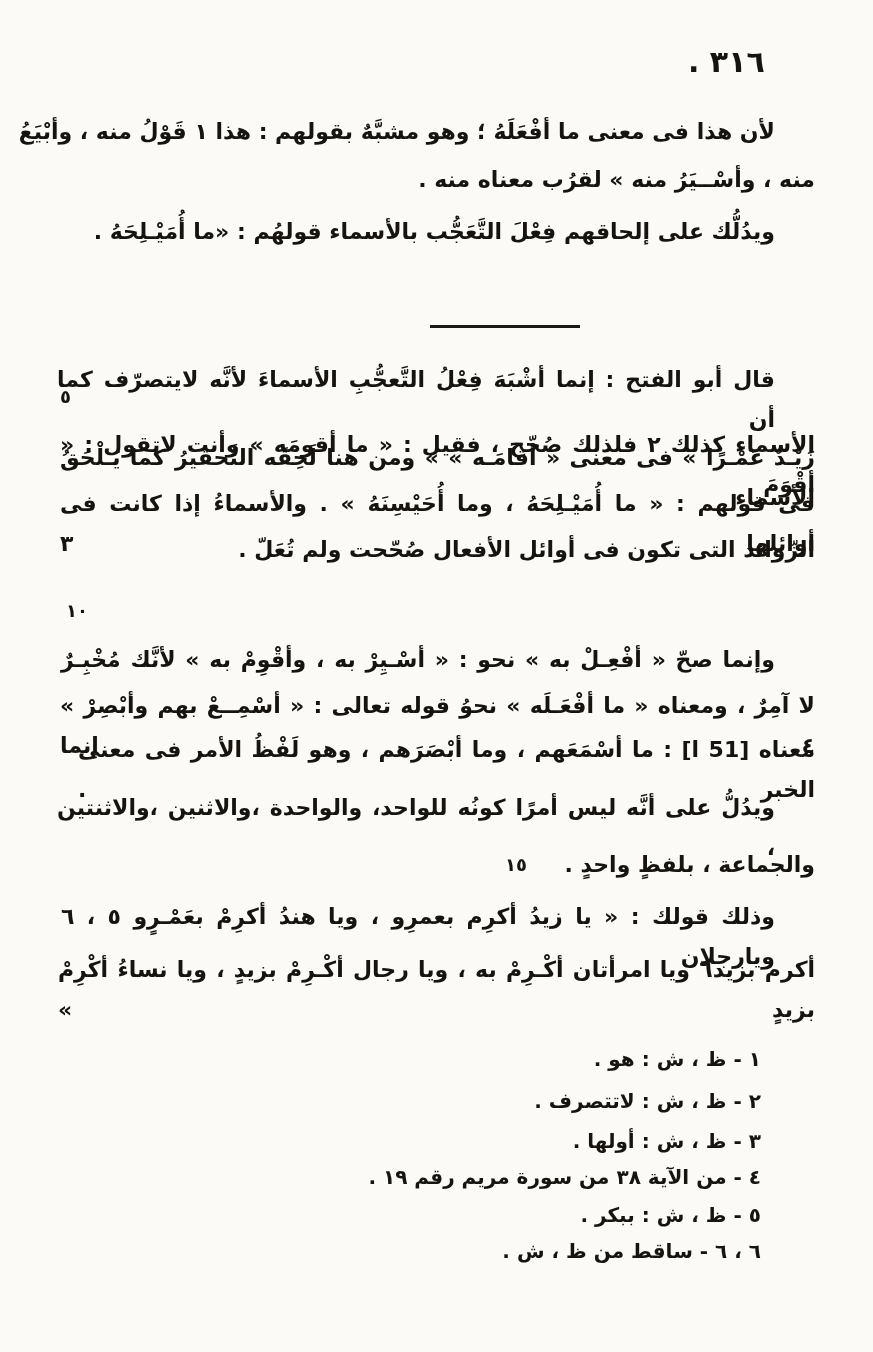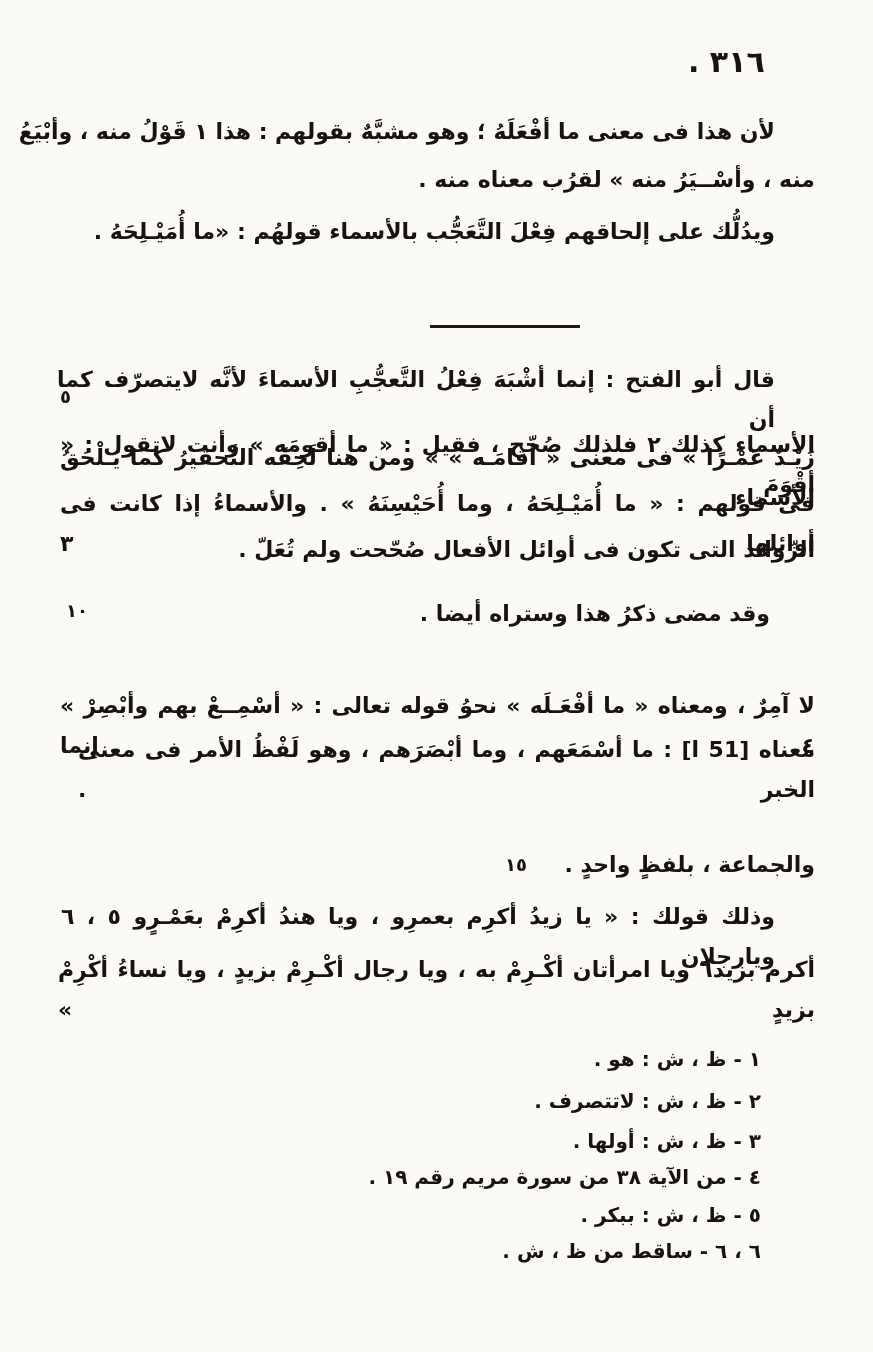--- a/index.html
+++ b/index.html
@@ -76,23 +76,24 @@
   <div class="line l2">منه ، وأسْــيَرُ منه » لقرُب معناه منه .</div>
   <div class="line l3">ويدُلُّك على إلحاقهم فِعْلَ التَّعَجُّب بالأسماء قولهُم : «ما أُمَيْـلِحَهُ .</div>
 
   <div class="rule"></div>
 
   <div class="line l5 just">قال أبو الفتح : إنما أشْبَهَ فِعْلُ التَّعجُّبِ الأسماءَ لأنَّه لايتصرّف كما أن</div>
   <div class="line l6 just">الأسماء كذلك ٢ فلذلك صُحّح ، فقيل : « ما أقومَه » وأنت لاتقول : « أقْوَمَ</div>
   <div class="line l7 just">زَيْـدٌ عَمْـرًا » فى معنى « أقامَـه » » ومن هنا لَحِقَه التَّحقيرُ كما يَـلْحَقُ الأسماء</div>
   <div class="line l8 just">فى قولهم : « ما أُمَيْـلِحَهُ ، وما أُحَيْسِنَهُ » . والأسماءُ إذا كانت فى أوائلها ٣</div>
   <div class="line l9">الزّوائد التى تكون فى أوائل الأفعال صُحّحت ولم تُعَلّ .</div>
-  <div class="line l10">وقد مضى ذكرُ هذا وستراه أيضا .</div>
+  <div class="line l11 just">وإنما صحّ « أفْعِـلْ به » نحو : « أسْـيِرْ به ، وأقْوِمْ به » لأنَّك مُخْبِـرٌ</div>
   <div class="line l12 just">لا آمِرٌ ، ومعناه « ما أفْعَـلَه » نحوُ قوله تعالى : « أسْمِــعْ بهم وأبْصِرْ » ٤ إنما</div>
   <div class="line l13 just">معناه [51 ا] : ما أسْمَعَهم ، وما أبْصَرَهم ، وهو لَفْظُ الأمر فى معنى الخبر .</div>
+  <div class="line l14 just">ويدُلُّ على أنَّه ليس أمرًا كونُه للواحد، والواحدة ،والاثنين ،والاثنتين ،</div>
   <div class="line l15">والجماعة ، بلفظٍ واحدٍ .</div>
   <div class="line l16 just">وذلك قولك : « يا زيدُ أكرِم بعمرِو ، ويا هندُ أكرِمْ بعَمْـرٍو ٥ ، ٦ ويارجلان</div>
   <div class="line l17 just">أكرم بزيد٦ ويا امرأتان أكْـرِمْ به ، ويا رجال أكْـرِمْ بزيدٍ ، ويا نساءُ أكْرِمْ بزيدٍ »</div>
 
   <div class="mnum m5">٥</div>
   <div class="mnum m10">١٠</div>
   <div class="mnum m15">١٥</div>
 
   <div class="fnline f1">١ - ظ ، ش : هو .</div>
   <div class="fnline f2">٢ - ظ ، ش : لاتتصرف .</div>

